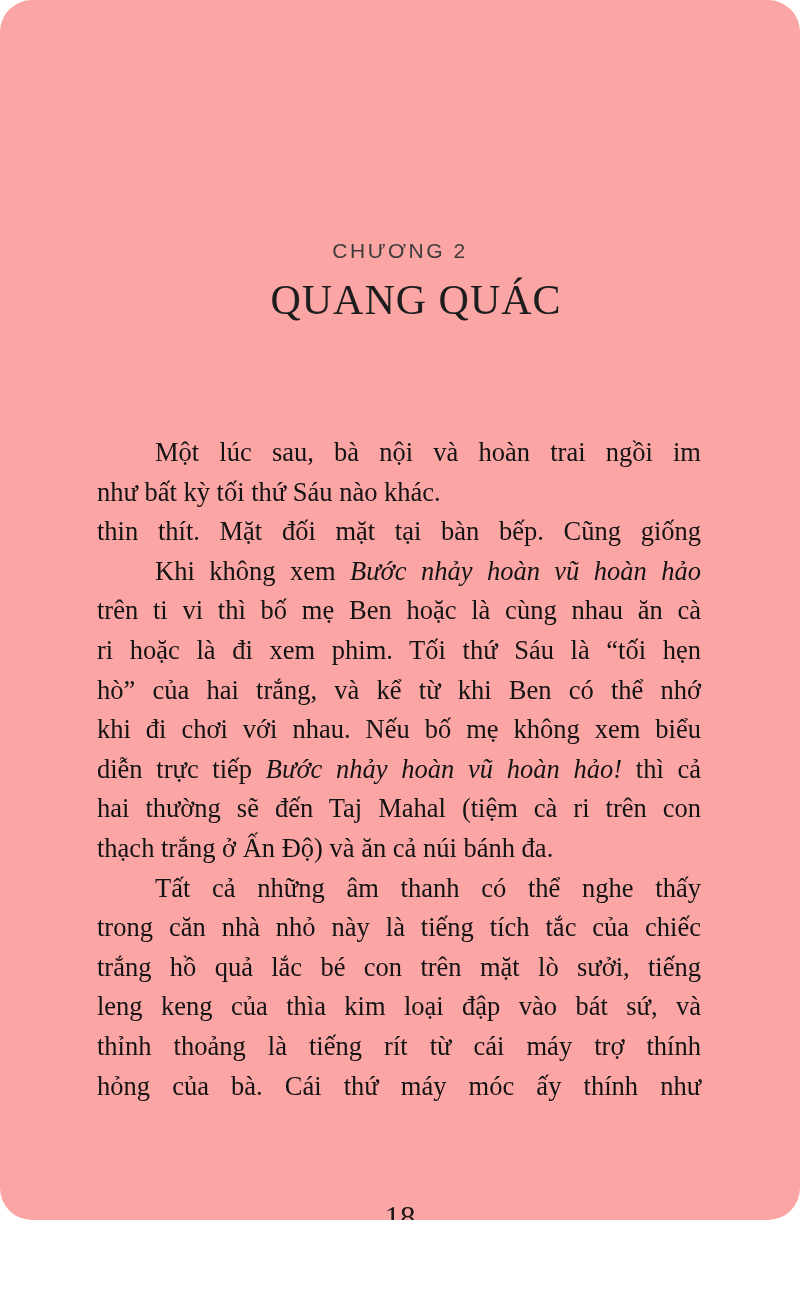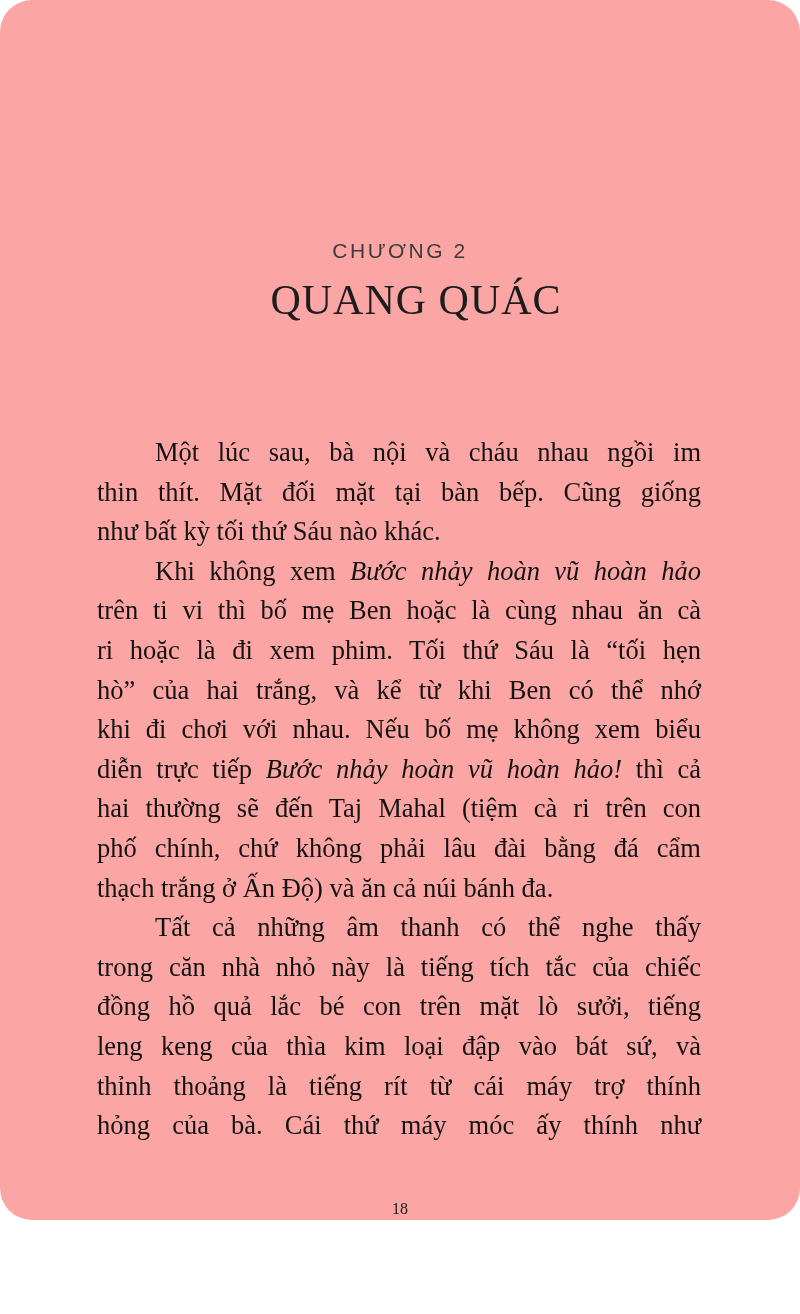--- a/index.html
+++ b/index.html
@@ -47,44 +47,43 @@
   }
   .body-text .line.indent{
     text-indent:58px;
   }
   .body-text .it{
     font-style:italic;
   }
   .page-number{
     position:absolute;top:1200px;left:0;width:100%;
     text-align:center;
-    font-size:16px;
+    font-size:31px;
     color:#1a1a1a;
   }
 </style>
 </head>
 <body>
 
 <div class="page">
   <div class="chapter-label">CHƯƠNG 2</div>
   <div class="chapter-title">QUANG QUÁC</div>
   <div class="body-text" id="body-text">
-      <div class="line indent"><span>Một lúc sau, bà nội và cháu nhau ngồi im</span></div>
+      <div class="line indent"><span>Một lúc sau, bà nội và hoàn trai ngồi im</span></div>
+      <div class="line last"><span>như bất kỳ tối thứ Sáu nào khác.</span></div>
       <div class="line"><span>thin thít. Mặt đối mặt tại bàn bếp. Cũng giống</span></div>
-      <div class="line last"><span>như bất kỳ tối thứ Sáu nào khác.</span></div>
       <div class="line indent"><span>Khi không xem </span><span class="it">Bước nhảy hoàn vũ hoàn hảo</span></div>
       <div class="line"><span>trên ti vi thì bố mẹ Ben hoặc là cùng nhau ăn cà</span></div>
       <div class="line"><span>ri hoặc là đi xem phim. Tối thứ Sáu là “tối hẹn</span></div>
       <div class="line"><span>hò” của hai trắng, và kể từ khi Ben có thể nhớ</span></div>
       <div class="line"><span>khi đi chơi với nhau. Nếu bố mẹ không xem biểu</span></div>
       <div class="line"><span>diễn trực tiếp </span><span class="it">Bước nhảy hoàn vũ hoàn hảo!</span><span> thì cả</span></div>
       <div class="line"><span>hai thường sẽ đến Taj Mahal (tiệm cà ri trên con</span></div>
-      <div class="line"><span>phố chính, chứ không phải lâu đài bằng đá cẩm</span></div>
       <div class="line last"><span>thạch trắng ở Ấn Độ) và ăn cả núi bánh đa.</span></div>
       <div class="line indent"><span>Tất cả những âm thanh có thể nghe thấy</span></div>
       <div class="line"><span>trong căn nhà nhỏ này là tiếng tích tắc của chiếc</span></div>
-      <div class="line"><span>đồng hồ quả lắc bé con trên mặt lò sưởi, tiếng</span></div>
+      <div class="line"><span>trắng hồ quả lắc bé con trên mặt lò sưởi, tiếng</span></div>
       <div class="line"><span>leng keng của thìa kim loại đập vào bát sứ, và</span></div>
       <div class="line"><span>thỉnh thoảng là tiếng rít từ cái máy trợ thính</span></div>
       <div class="line"><span>hỏng của bà. Cái thứ máy móc ấy thính như</span></div>
     </div>
   <div class="page-number">18</div>
 </div>
 
 </body></html>

